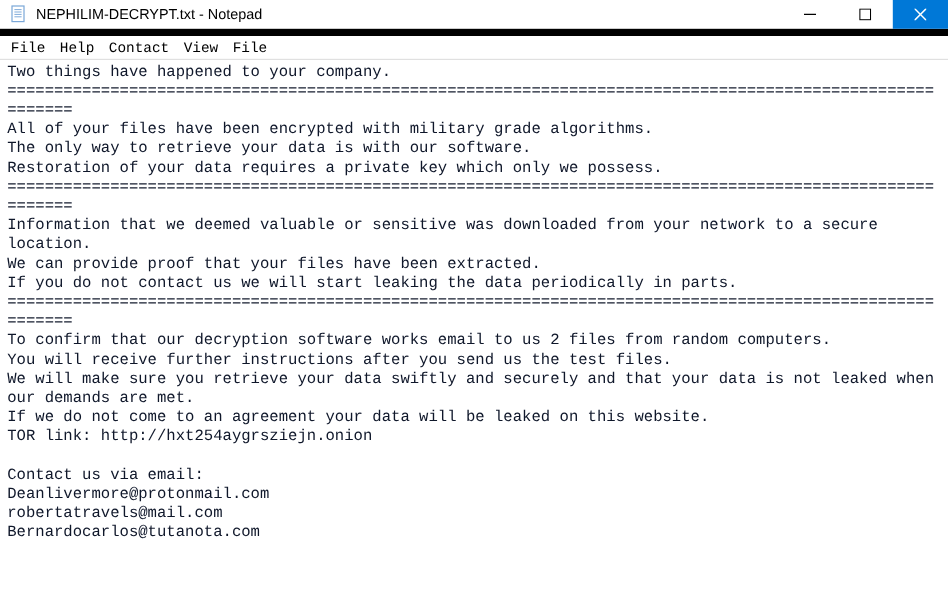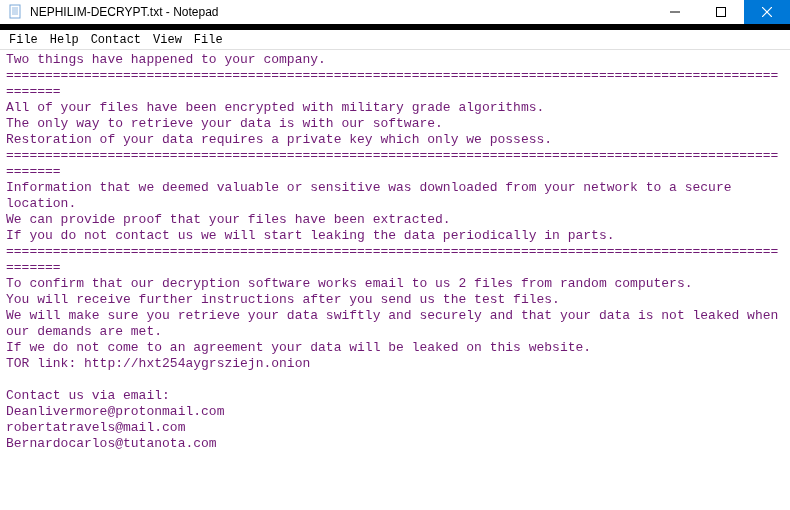--- a/index.html
+++ b/index.html
@@ -68,21 +68,21 @@
     .content {
       flex: 1;
       background: #fff;
       padding: 2px 6px;
       font-family: "Consolas", "Courier New", monospace;
       font-size: 13px;
       line-height: 16px;
       white-space: pre-wrap;
       word-wrap: break-word;
       overflow: hidden;
-      color: #701a75;
+      color: #0f172a;
     }
   </style>
 </head>
 <body>
 
 <div class="titlebar">
   <span class="icon">
     <svg width="16" height="16" viewBox="0 0 16 16">
       <rect x="2" y="1" width="10" height="13" fill="#fff" stroke="#7aa7d8" stroke-width="1"></rect>
       <line x1="4" y1="4" x2="10" y2="4" stroke="#7aa7d8" stroke-width="0.8"></line>

